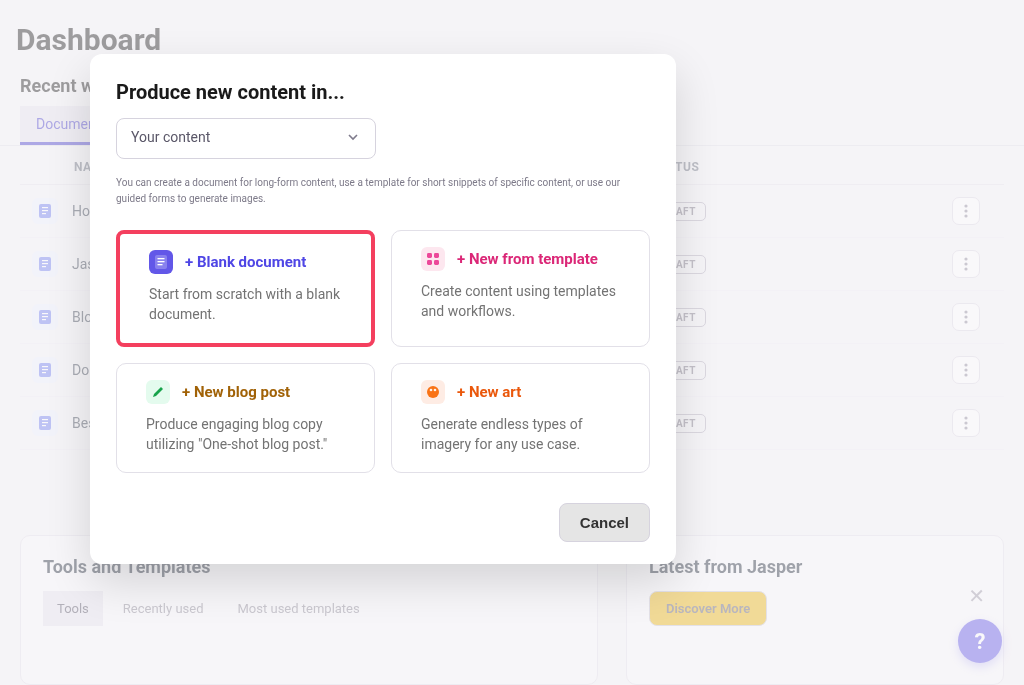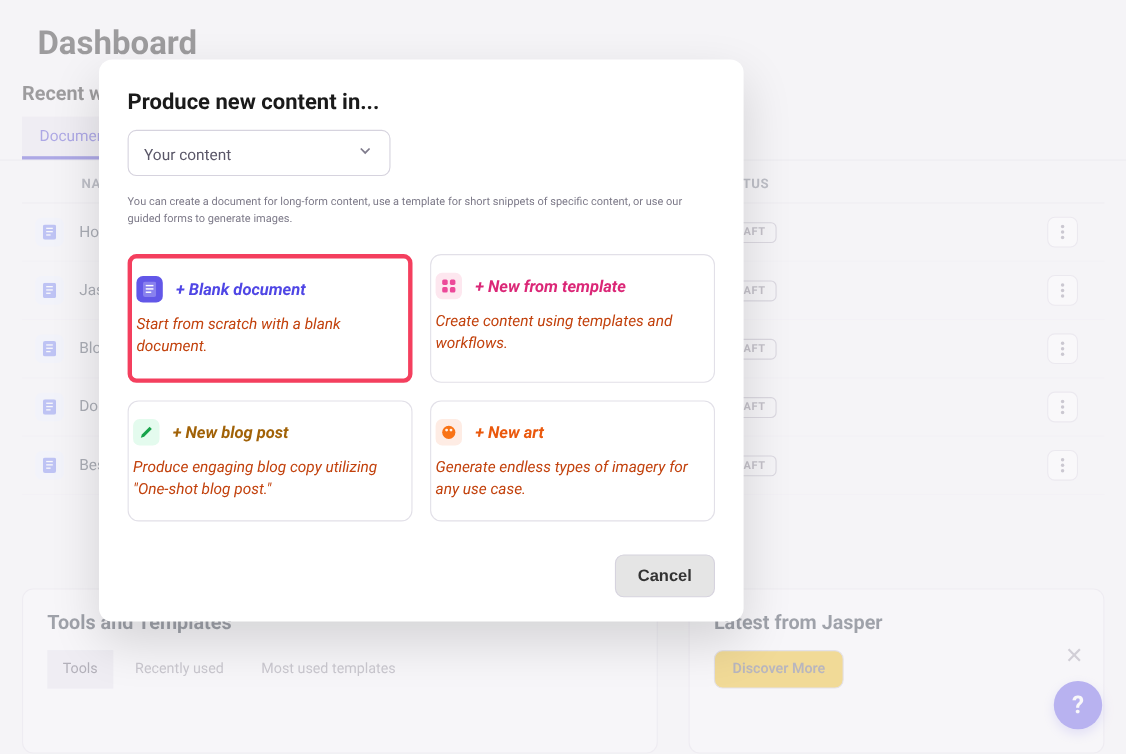--- a/index.html
+++ b/index.html
@@ -1,18 +1,18 @@
 <!DOCTYPE html>
 <html><head>
 <meta charset="utf-8">
 <style>
   * { box-sizing: border-box; }
   html, body { margin:0; padding:0; font-family:-apple-system,BlinkMacSystemFont,"Segoe UI",Roboto,sans-serif; background:#f5f4f7; color:#1f2937; }
   .page { width:1024px; height:685px; position:relative; overflow:hidden; }
-  .header { padding:22px 34px 18px; }
+  .header { padding:22px 16px 18px; }
   .header h1 { margin:0; font-size:30px; font-weight:700; color:#1a1a1a; }
   .section-hdr { padding:0 20px 10px; font-size:18px; font-weight:700; color:#1a1a1a; }
   .tabs { display:flex; gap:6px; padding:0 20px; border-bottom:1px solid #e2e0e8; font-size:14px; }
   .tab { padding:10px 16px; color:#6b7280; cursor:pointer; }
   .tab.active { background:#e5e3ee; color:#4338ca; border-bottom:3px solid #4338ca; }
   .table { padding:0 20px; }
   .thead { display:flex; align-items:center; padding:14px 12px 10px; font-size:12px; font-weight:700; color:#6b7280; letter-spacing:.5px; border-bottom:1px solid #e6e4ec; }
   .th-name { flex:1; padding-left:42px; }
   .th-status { width:300px; }
   .th-act { width:40px; }
@@ -36,29 +36,29 @@
   .news-card .close { position:absolute; right:18px; top:48px; color:#9b97a6; font-size:20px; cursor:pointer; }
   .news-card .headline { font-size:15px; font-weight:700; margin:0 0 14px; color:#222; }
   .discover { display:inline-block; border:1px solid #c9c6d3; border-radius:8px; padding:9px 16px; font-size:13px; font-weight:600; color:#5e5a6b; background:#eab308; }
 
   .fab { position:absolute; right:22px; bottom:22px; width:44px; height:44px; border-radius:50%; background:#5c50e6; color:#fff; font-size:22px; font-weight:700; display:flex; align-items:center; justify-content:center; cursor:pointer; box-shadow:0 4px 10px rgba(92,80,230,.35); }
 
   
   .overlay { position:absolute; inset:0; background:rgba(245,244,247,.6); }
   .modal { position:absolute; left:90px; top:54px; width:586px; background:#fff; border-radius:12px; box-shadow:0 18px 45px rgba(0,0,0,.14); padding:26px 26px 22px; }
   .modal h2 { margin:0 0 14px; font-size:20px; font-weight:700; color:#1a1a1a; }
-  .select { display:flex; align-items:flex-end; justify-content:space-between; width:239px; border:1px solid #d6d3de; border-radius:8px; padding:10px 14px; font-size:14px; color:#5a5768; cursor:pointer; margin-bottom:16px; }
+  .select { display:flex; align-items:flex-start; justify-content:space-between; width:260px; border:1px solid #d6d3de; border-radius:8px; padding:10px 14px; font-size:14px; color:#5a5768; cursor:pointer; margin-bottom:16px; }
   .select svg { stroke:#7f7b8c; }
   .modal p.desc { margin:0 0 24px; font-size:10px; line-height:1.55; color:#7d7a89; }
   .grid { display:grid; grid-template-columns:1fr 1fr; gap:16px; }
-  .opt { border:1px solid #e2e0e8; border-radius:10px; padding:16px 4px 18px; cursor:pointer;font-style:italic; }
+  .opt { border:1px solid #e2e0e8; border-radius:10px; padding:16px 29px 18px; cursor:pointer; }
   .opt.callout { border:4px solid #f43f5e; border-radius:8px; }
   .opt .top { display:flex; align-items:center; gap:12px; margin-bottom:10px; }
   .opt .title { font-size:15px; font-weight:700; }
-  .opt .body { font-size:14px; color:#c2410c; line-height:1.45; }
+  .opt .body { font-size:14px; color:#737373; line-height:1.45; }
   .ic { width:24px; height:24px; border-radius:6px; display:flex; align-items:center; justify-content:center; }
   .ic-doc { background:#6257e8; }
   .ic-tpl { background:#fde7ef; }
   .ic-blog { background:#e4fbee; }
   .ic-art { background:#feece4; }
   .title-doc { color:#4f46e5; }
   .title-tpl { color:#db2777; }
   .title-blog { color:#a16207; }
   .title-art { color:#ea580c; }
   .modal-footer { display:flex; justify-content:flex-end; padding-top:30px; }

